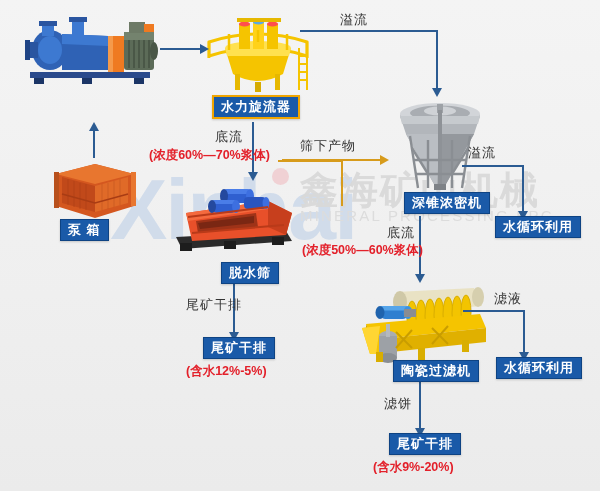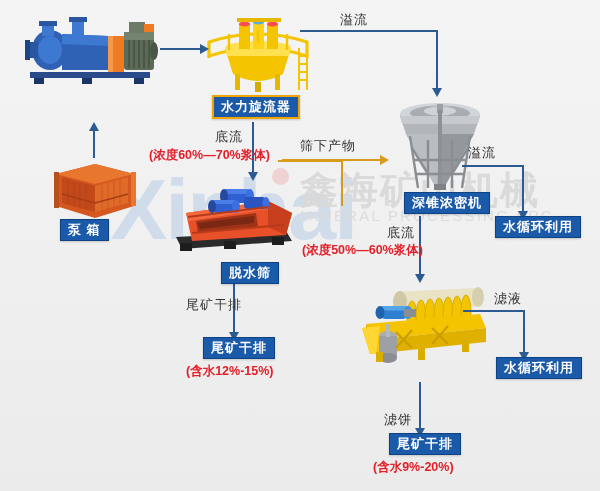--- a/index.html
+++ b/index.html
@@ -316,35 +316,36 @@
   <div class="ar down" style="left:229px;top:332px;"></div>
   <div class="flowtxt" style="left:186px;top:296px;">尾矿干排</div>
 
   <div class="ln h" style="left:463px;top:310px;width:62px;"></div>
   <div class="ln v" style="left:523px;top:310px;height:44px;"></div>
   <div class="ar down" style="left:519px;top:352px;"></div>
   <div class="flowtxt" style="left:494px;top:290px;">滤液</div>
 
   <div class="ln v" style="left:419px;top:382px;height:48px;"></div>
   <div class="ar down" style="left:415px;top:428px;"></div>
-  <div class="flowtxt" style="left:384px;top:395px;margin-top:16px;">滤饼</div>
+  <div class="flowtxt" style="left:384px;top:395px;">滤饼</div>
 
 
   <div class="lbl hl" style="left:212px;top:95px;">水力旋流器</div>
 
   <div class="lbl" style="left:60px;top:219px;">泵 箱</div>
 
   <div class="lbl" style="left:221px;top:262px;">脱水筛</div>
 
   <div class="lbl" style="left:404px;top:192px;">深锥浓密机</div>
 
+  <div class="lbl" style="left:393px;top:360px;">陶瓷过滤机</div>
 
   <div class="lbl" style="left:495px;top:216px;">水循环利用</div>
 
   <div class="lbl" style="left:496px;top:357px;">水循环利用</div>
 
   <div class="lbl" style="left:203px;top:337px;">尾矿干排</div>
-  <div class="redtxt" style="left:186px;top:363px;">(含水12%-15%)</div>
+  <div class="redtxt" style="left:186px;top:363px;">(含水12%-5%)</div>
 
   <div class="lbl" style="left:389px;top:433px;">尾矿干排</div>
   <div class="redtxt" style="left:373px;top:459px;">(含水9%-20%)</div>
 
 </div>
 
 </body></html>

